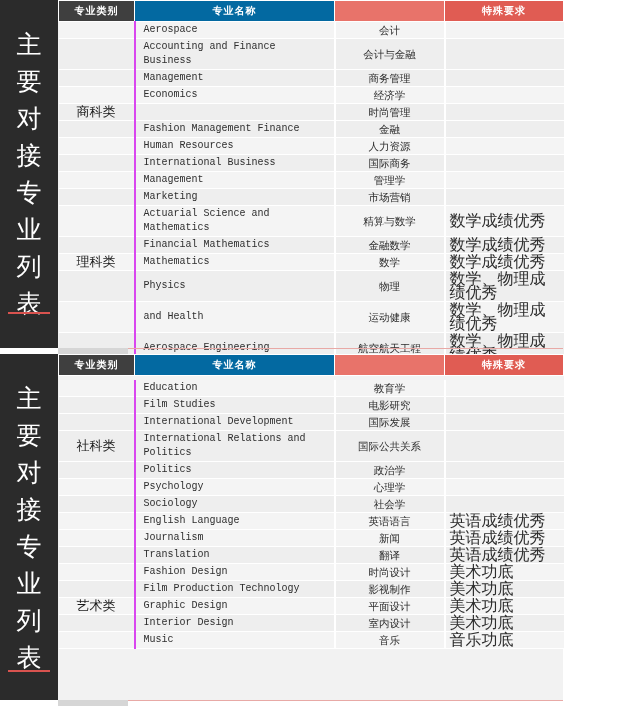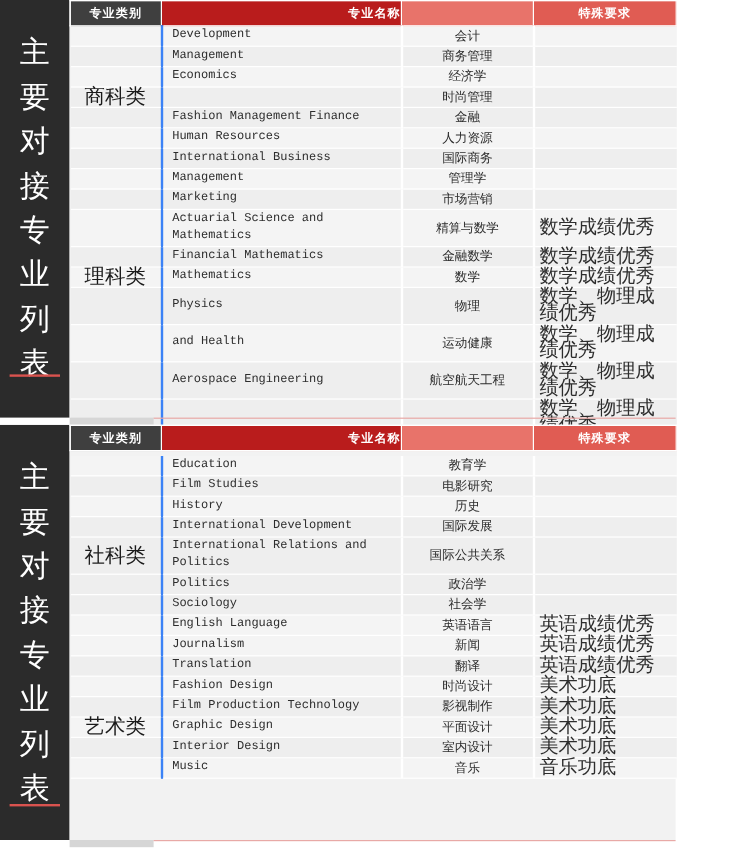--- a/index.html
+++ b/index.html
@@ -96,39 +96,39 @@
     color:#ffffff;
     font-family:"Liberation Sans", sans-serif;
     font-size:10px;
     font-weight:700;
     letter-spacing:1px;
     padding:3px 0;
     text-align:center;
     border:1px solid #ffffff;
   }
   th.h1{background:#3f3f3f;}
-  th.h2{background:#b91c1c;text-align:right;}
+  th.h2{background:#0369a1;}
   th.h3{background:#e8736a;border-left:1px solid #f2f2f2;}
   th.h4{background:#e05c53;}
 
   tbody td{
     font-size:10.5px;
     color:#2d2d2d;
     padding:1px 4px;
     vertical-align:middle;
     line-height:14px;
     height:14px;
     border-bottom:1px solid #ffffff;
   }
   td.cat{
     text-align:center;
     font-family:"Liberation Sans", sans-serif;
-    font-size:17px;
+    font-size:13px;
     color:#1a1a1a;
-    border-right:2px solid #3b82f6;
+    border-right:2px solid #d946ef;
     border-bottom:1px solid #ffffff;
   }
   td.en{
     font-family:"Liberation Mono", monospace;
     font-size:10px;
     letter-spacing:0px;
     padding-left:8px;
     border-right:2px solid #ffffff;
   }
   td.cn{
@@ -178,22 +178,28 @@
         <tr>
           <th class="h1">专业类别</th>
           <th class="h2">专业名称</th>
           <th class="h3"></th>
           <th class="h4">特殊要求</th>
         </tr>
       </thead>
       <tbody>
         <tr>
             <td class="cat"></td>
-            <td class="en">Development</td>
+            <td class="en">Aerospace</td>
             <td class="cn">会计</td>
+            <td class="req"></td>
+          </tr>
+        <tr class="alt">
+            <td class="cat"></td>
+            <td class="en">Accounting and Finance Business</td>
+            <td class="cn">会计与金融</td>
             <td class="req"></td>
           </tr>
         <tr class="alt">
             <td class="cat"></td>
             <td class="en">Management</td>
             <td class="cn">商务管理</td>
             <td class="req"></td>
           </tr>
         <tr>
             <td class="cat"></td>
@@ -330,42 +336,42 @@
             <td class="en">Education</td>
             <td class="cn">教育学</td>
             <td class="req"></td>
           </tr>
         <tr class="alt">
             <td class="cat"></td>
             <td class="en">Film Studies</td>
             <td class="cn">电影研究</td>
             <td class="req"></td>
           </tr>
-        <tr>
-            <td class="cat"></td>
-            <td class="en">History</td>
-            <td class="cn">历史</td>
-            <td class="req"></td>
-          </tr>
         <tr class="alt">
             <td class="cat"></td>
             <td class="en">International Development</td>
             <td class="cn">国际发展</td>
             <td class="req"></td>
           </tr>
         <tr class="alt">
             <td class="cat">社科类</td>
             <td class="en">International Relations and Politics</td>
             <td class="cn">国际公共关系</td>
             <td class="req"></td>
           </tr>
         <tr class="alt">
             <td class="cat"></td>
             <td class="en">Politics</td>
             <td class="cn">政治学</td>
+            <td class="req"></td>
+          </tr>
+        <tr>
+            <td class="cat"></td>
+            <td class="en">Psychology</td>
+            <td class="cn">心理学</td>
             <td class="req"></td>
           </tr>
         <tr class="alt">
             <td class="cat"></td>
             <td class="en">Sociology</td>
             <td class="cn">社会学</td>
             <td class="req"></td>
           </tr>
         <tr>
             <td class="cat"></td>

